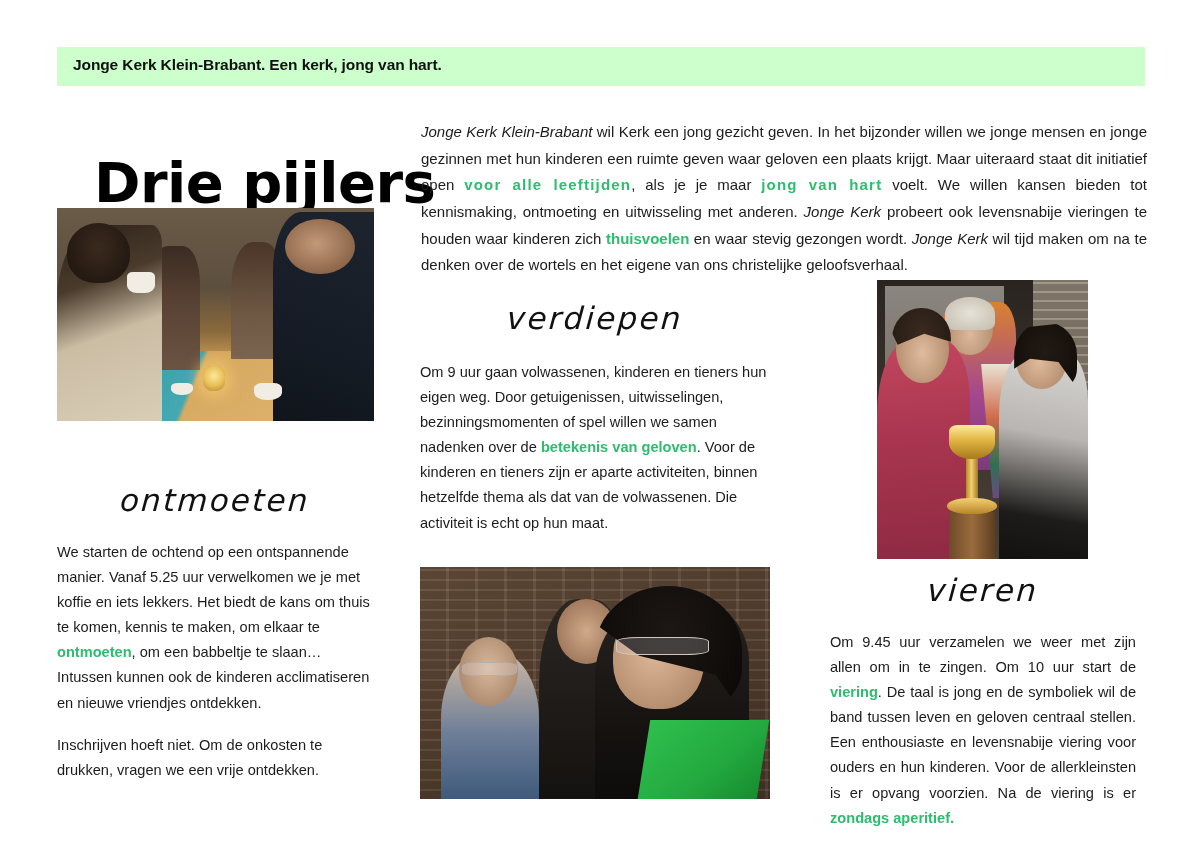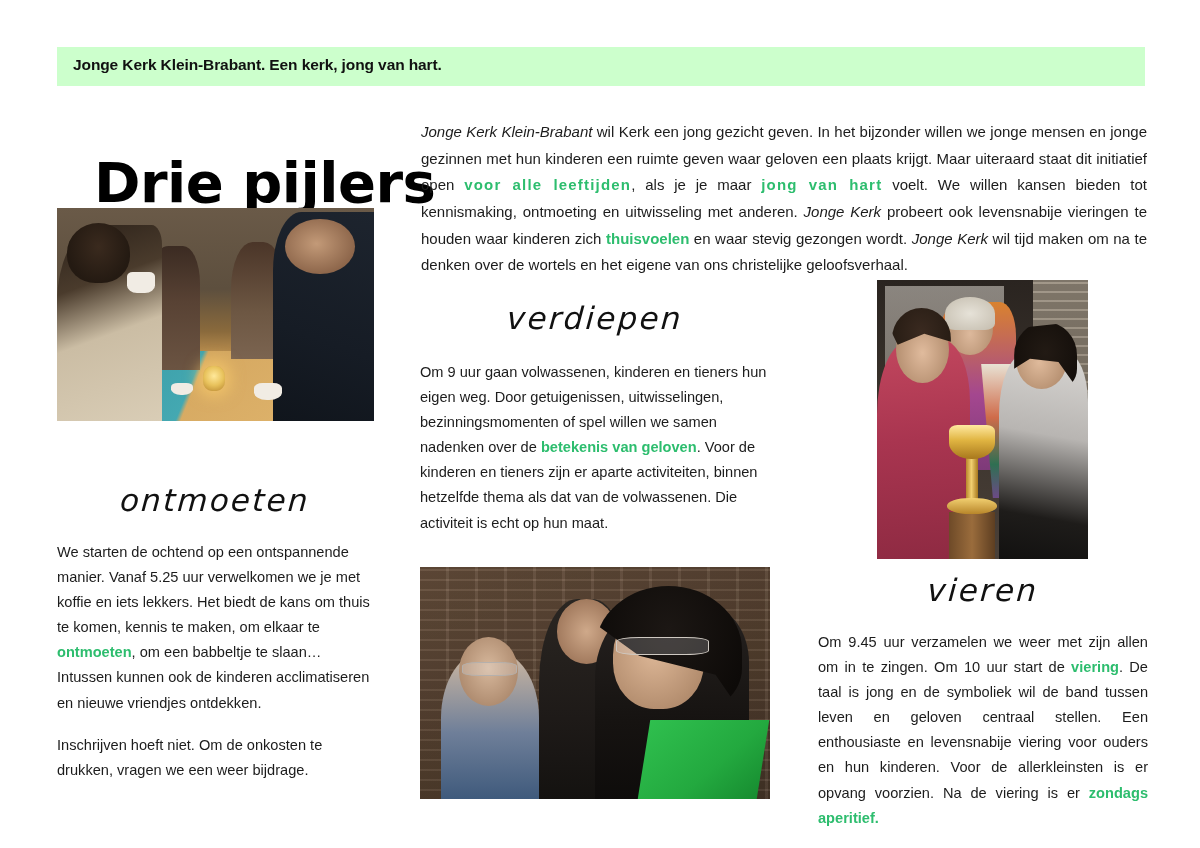--- a/index.html
+++ b/index.html
@@ -322,21 +322,21 @@
     position: absolute; left: 420px; top: 300px; width: 350px;
   }
   #sec-verdiepen .script-heading { margin: 0 0 24px 0; }
   #sec-verdiepen p { margin: 0; }
 
   
   #sec-vieren {
     position: absolute; left: 818px; top: 572px; width: 330px;
   }
   #sec-vieren .script-heading { margin: 0 0 22px 0; }
-  #sec-vieren p { margin: 0; text-align: justify; }
+  #sec-vieren p { margin: 12px; text-align: justify; }
 </style>
 </head>
 <body>
 
 <div class="banner">
   <div class="banner-text">Jonge Kerk Klein-Brabant. Een kerk, jong van hart.</div>
 </div>
 
 <h1 class="page-title">Drie pijlers</h1>
 
@@ -394,21 +394,21 @@
     <div class="pedestal"></div>
     <div class="chalice-stem"></div>
     <div class="chalice-base"></div>
     <div class="chalice-cup"></div>
   </div>
 </div>
 
 <section id="sec-ontmoeten">
   <div class="script-heading">ontmoeten</div>
   <p class="body-text"><span>We starten de ochtend op een ontspannende manier. Vanaf 5.25 uur verwelkomen we je met koffie en iets lekkers. Het biedt de kans om thuis te komen, kennis te maken, om elkaar te </span><span class="hl">ontmoeten</span><span>, om een babbeltje te slaan… Intussen kunnen ook de kinderen acclimatiseren en nieuwe vriendjes ontdekken.</span></p>
-  <p class="body-text"><span>Inschrijven hoeft niet. Om de onkosten te drukken, vragen we een weer bijdrage.</span></p>
+  <p class="body-text"><span>Inschrijven hoeft niet. Om de onkosten te drukken, vragen we een vrije ontdekken.</span></p>
 </section>
 
 <section id="sec-verdiepen">
   <div class="script-heading">verdiepen</div>
   <p class="body-text"><span>Om 9 uur gaan volwassenen, kinderen en tieners hun eigen weg. Door getuigenissen, uitwisselingen, bezinningsmomenten of spel willen we samen nadenken over de </span><span class="hl">betekenis van geloven</span><span>.</span><span> Voor de kinderen en tieners zijn er aparte activiteiten, binnen hetzelfde thema als dat van de volwassenen. Die activiteit is echt op hun maat.</span></p>
 </section>
 
 <section id="sec-vieren">
   <div class="script-heading">vieren</div>
   <p class="body-text"><span>Om 9.45 uur verzamelen we weer met zijn allen om in te zingen. Om 10 uur start de </span><span class="hl">viering</span><span>. De taal is jong en de symboliek wil de band tussen leven en geloven centraal stellen. Een enthousiaste en levensnabije viering voor ouders en hun kinderen. Voor de allerkleinsten is er opvang voorzien. Na de viering is er </span><span class="hl">zondags aperitief.</span></p>

